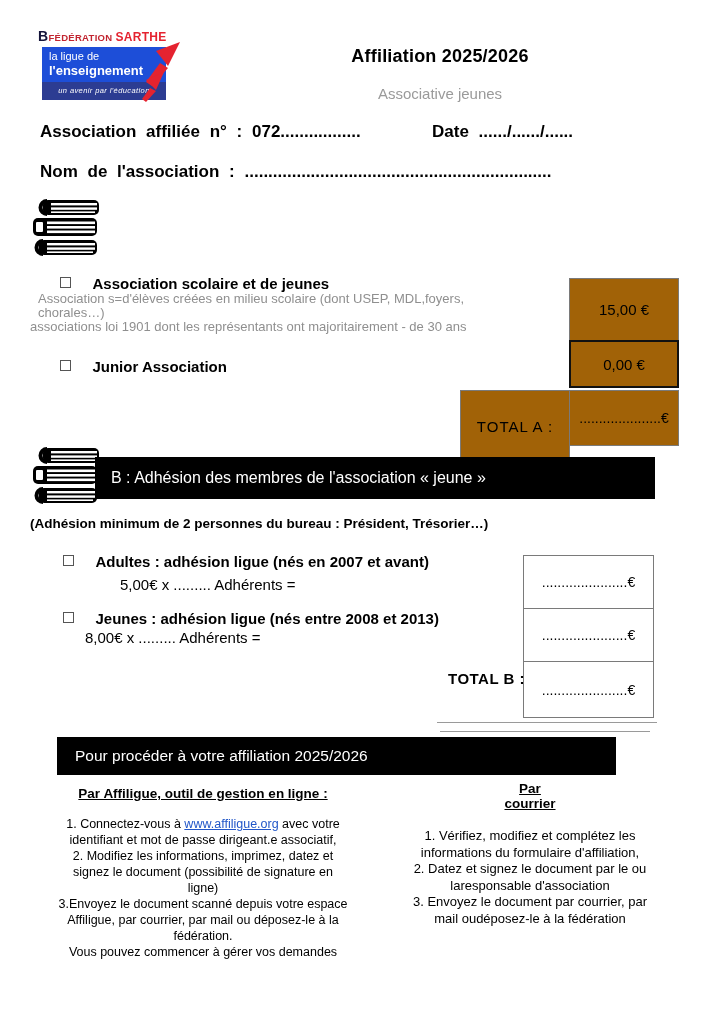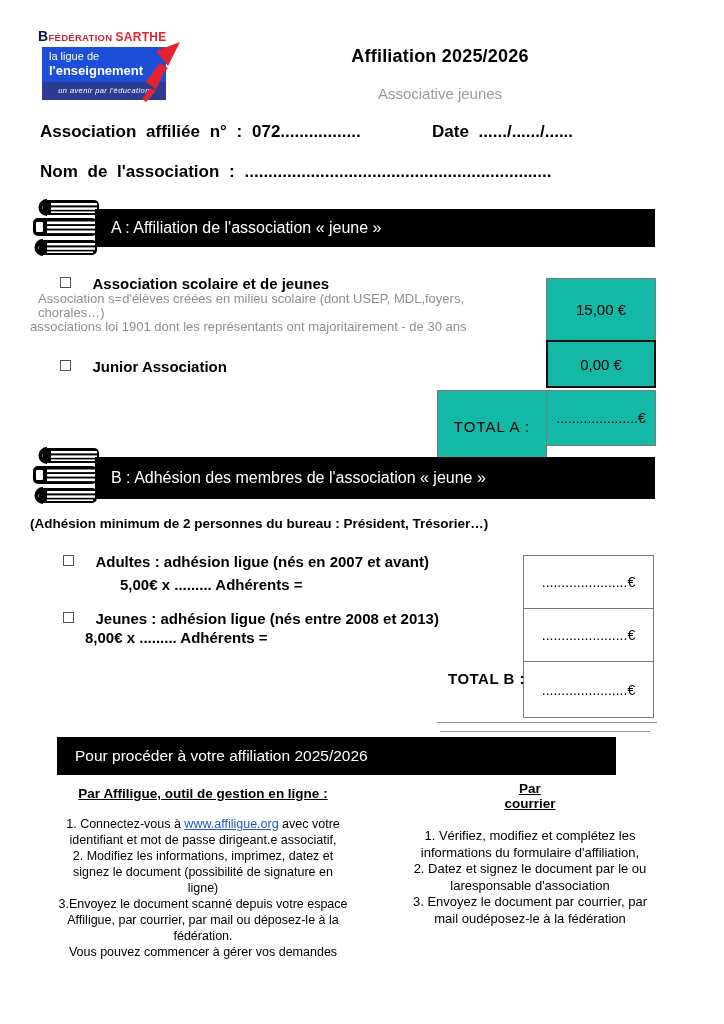--- a/index.html
+++ b/index.html
@@ -39,26 +39,26 @@
   
   .opt{position:absolute;white-space:nowrap;}
   .cbx{display:inline-block;width:9px;height:9px;border:1.2px solid #555;vertical-align:1px;margin-right:17px;background:#fff;}
   .opt-label{font-size:15px;font-weight:bold;}
   .opt-a1{left:60px;top:275px;}
   .opt-a2{left:60px;top:358px;}
   .opt-b1{left:63px;top:553px;}
   .opt-b2{left:63px;top:610px;}
   .desc{position:absolute;left:30px;top:292px;width:500px;color:#8f8f8f;font-size:13px;line-height:14px;}
   .desc .d1{padding-left:8px;}
-  .formula{position:absolute;font-size:15px;font-weight:bold;white-space:nowrap;}
+  .formula{position:absolute;font-size:15px;font-weight:normal;white-space:nowrap;}
   .formula-1{left:120px;top:576px;}
   .formula-2{left:85px;top:629px;}
   .note-b{position:absolute;left:30px;top:516px;font-size:13.5px;font-weight:bold;white-space:nowrap;}
   
-  .box{position:absolute;border:1px solid #7a7a7a;box-sizing:border-box;display:flex;align-items:center;justify-content:center;font-size:15px;background:#14b8a6;}
+  .box{position:absolute;border:1px solid #7a7a7a;box-sizing:border-box;display:flex;align-items:center;justify-content:center;font-size:15px;background:#a16207;margin-left:23px;}
   .price-1{left:546px;top:278px;width:110px;height:63px;}
   .price-2{left:546px;top:340px;width:110px;height:48px;border:2px solid #111;}
   .totalA-label{left:437px;top:390px;width:110px;height:72px;letter-spacing:1px;}
   .totalA-value{left:546px;top:390px;width:110px;height:56px;font-size:14px;}
   .btable{position:absolute;left:523px;top:555px;width:131px;}
   .bcell{border:1px solid #7a7a7a;box-sizing:border-box;height:54px;margin-top:-1px;display:flex;align-items:center;justify-content:center;font-size:14px;background:#fff;}
   .bcell:first-child{margin-top:0;}
   .bcell-3{height:57px;}
   .totalB-label{position:absolute;left:448px;top:670px;font-size:15px;font-weight:bold;letter-spacing:.5px;}
   .divider{position:absolute;height:0;border-top:1.5px solid #9a9a9a;}
@@ -132,23 +132,20 @@
       <rect x="10" y="23" width="9" height="12" rx="2" fill="#fff" stroke="#000" stroke-width="2"></rect>
     </g>
     <g>
       <rect x="14" y="42" width="58" height="15" rx="5" fill="#000"></rect>
       <rect x="22" y="45" width="48" height="2.4" fill="#fff"></rect>
       <rect x="22" y="49.4" width="48" height="2.4" fill="#fff"></rect>
       <rect x="22" y="53.4" width="46" height="1.6" fill="#fff"></rect>
       <path d="M18 43 a6.5 6.5 0 0 0 0 13" fill="none" stroke="#000" stroke-width="4"></path>
     </g>
   </svg>
-  <div class="banner banner-a">
-    <span>A : Affiliation de l'association « jeune »</span>
-  </div>
 
   <div class="opt opt-a1">
     <span class="cbx"></span>
     <span class="opt-label">Association scolaire et de jeunes</span>
   </div>
   <div class="desc">
     <div class="d1">Association s=d'élèves créées en milieu scolaire (dont USEP, MDL,foyers, chorales…)</div>
     <div>associations loi 1901 dont les représentants ont majoritairement - de 30 ans</div>
   </div>
   <div class="box price-1">

